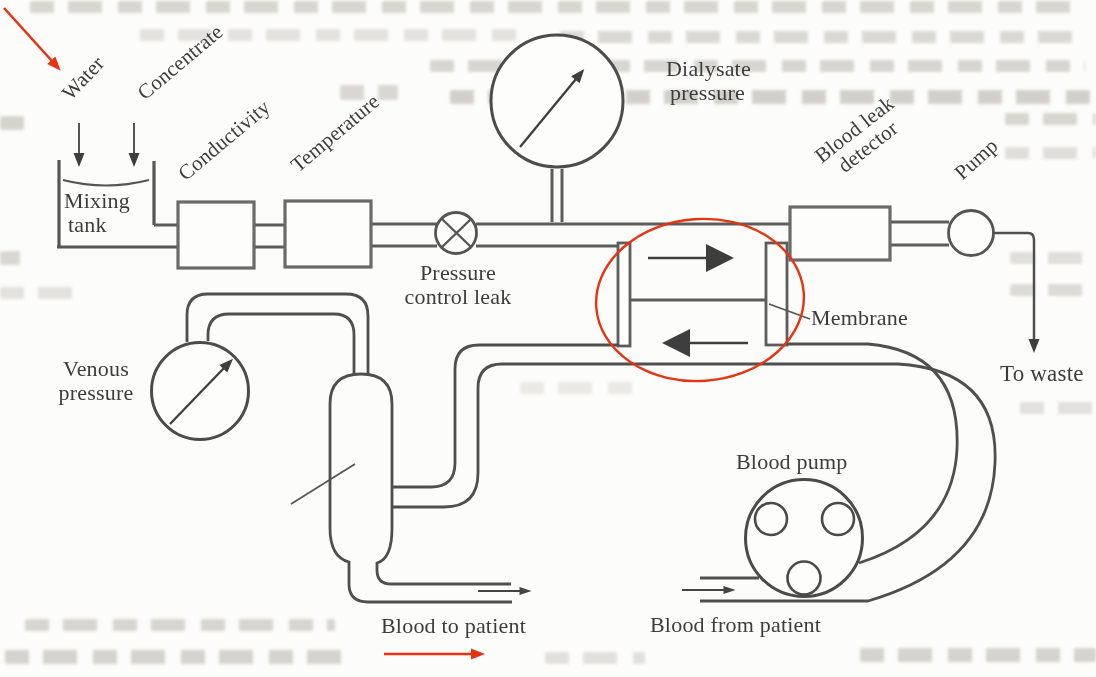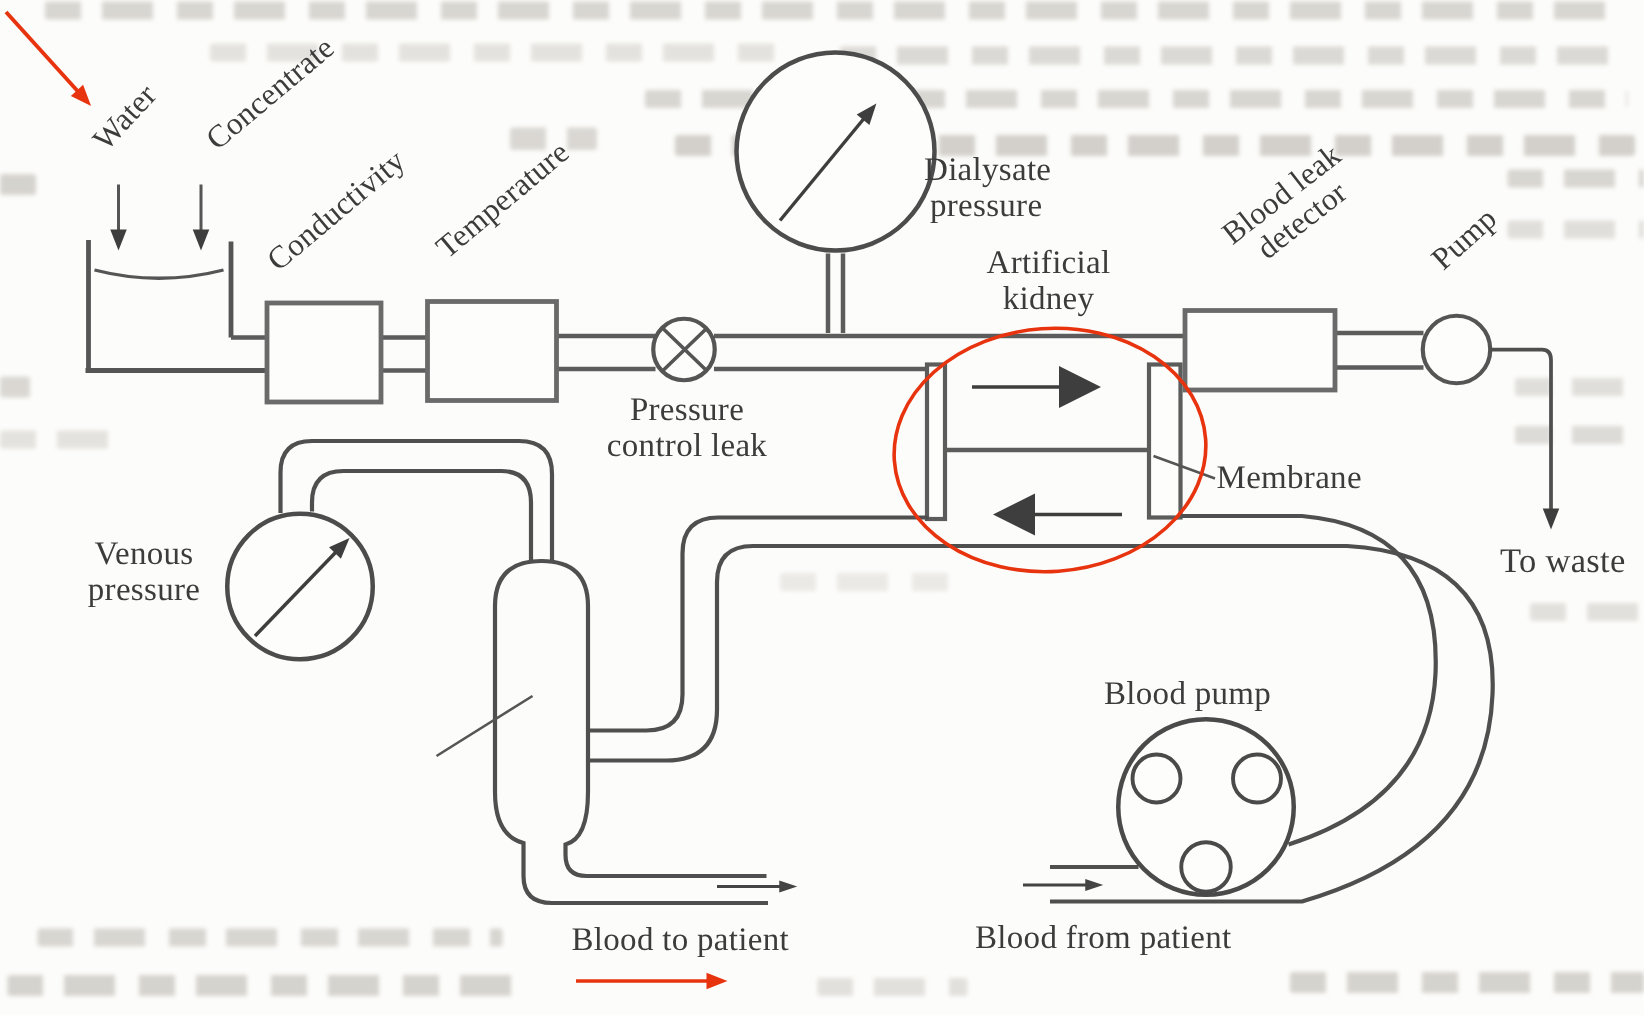--- a/index.html
+++ b/index.html
@@ -155,27 +155,27 @@
   <div class="lbl rot" style="left:83px;top:78px;--r:-47deg;">Water</div>
   <div class="lbl rot" style="left:180px;top:62px;--r:-40deg;">Concentrate</div>
   <div class="lbl rot" style="left:224px;top:140px;--r:-40deg;">Conductivity</div>
   <div class="lbl rot" style="left:335px;top:133px;--r:-40deg;">Temperature</div>
   <div class="lbl rot ctr" style="left:861px;top:138px;--r:-38deg;line-height:22px;">
     <span>Blood leak</span>
     <span>detector</span>
   </div>
   <div class="lbl rot" style="left:976px;top:159px;--r:-42deg;">Pump</div>
 
-  <div class="lbl" style="left:616px;top:57px;margin-top:44px;">
+  <div class="lbl" style="left:64px;top:189px;">
+    <span>Mixing</span>
+    <span style="padding-left:4px;">tank</span>
+  </div>
+  <div class="lbl" style="left:666px;top:57px;">
     <span>Dialysate</span>
     <span style="padding-left:4px;">pressure</span>
-  </div>
-  <div class="lbl ctr" style="left:643px;top:163px;width:112px;">
-    <span>Artificial</span>
-    <span>kidney</span>
   </div>
   <div class="lbl ctr" style="left:377px;top:261px;width:162px;">
     <span>Pressure</span>
     <span>control leak</span>
   </div>
   <div class="lbl ctr" style="left:42px;top:357px;width:108px;">
     <span>Venous</span>
     <span>pressure</span>
   </div>
 

